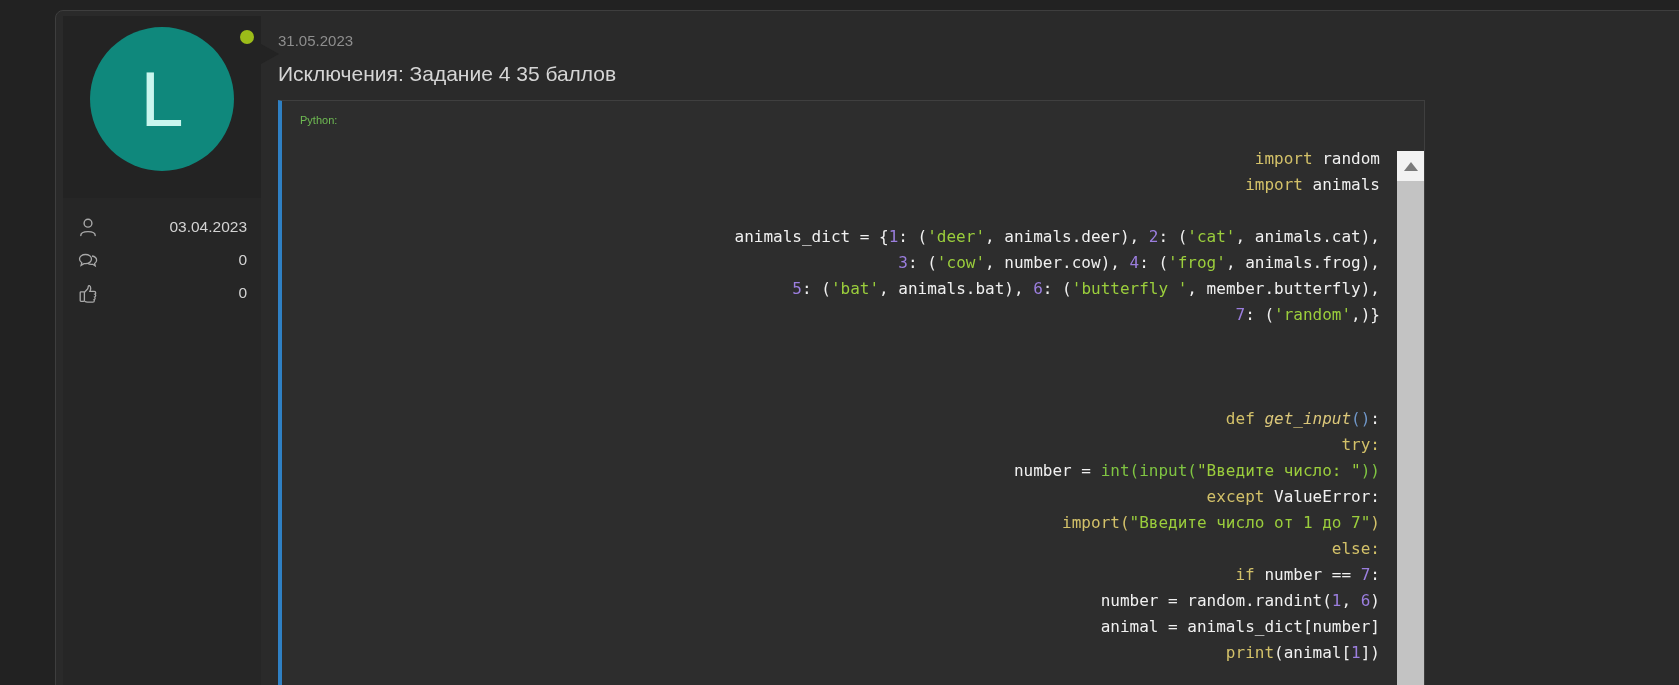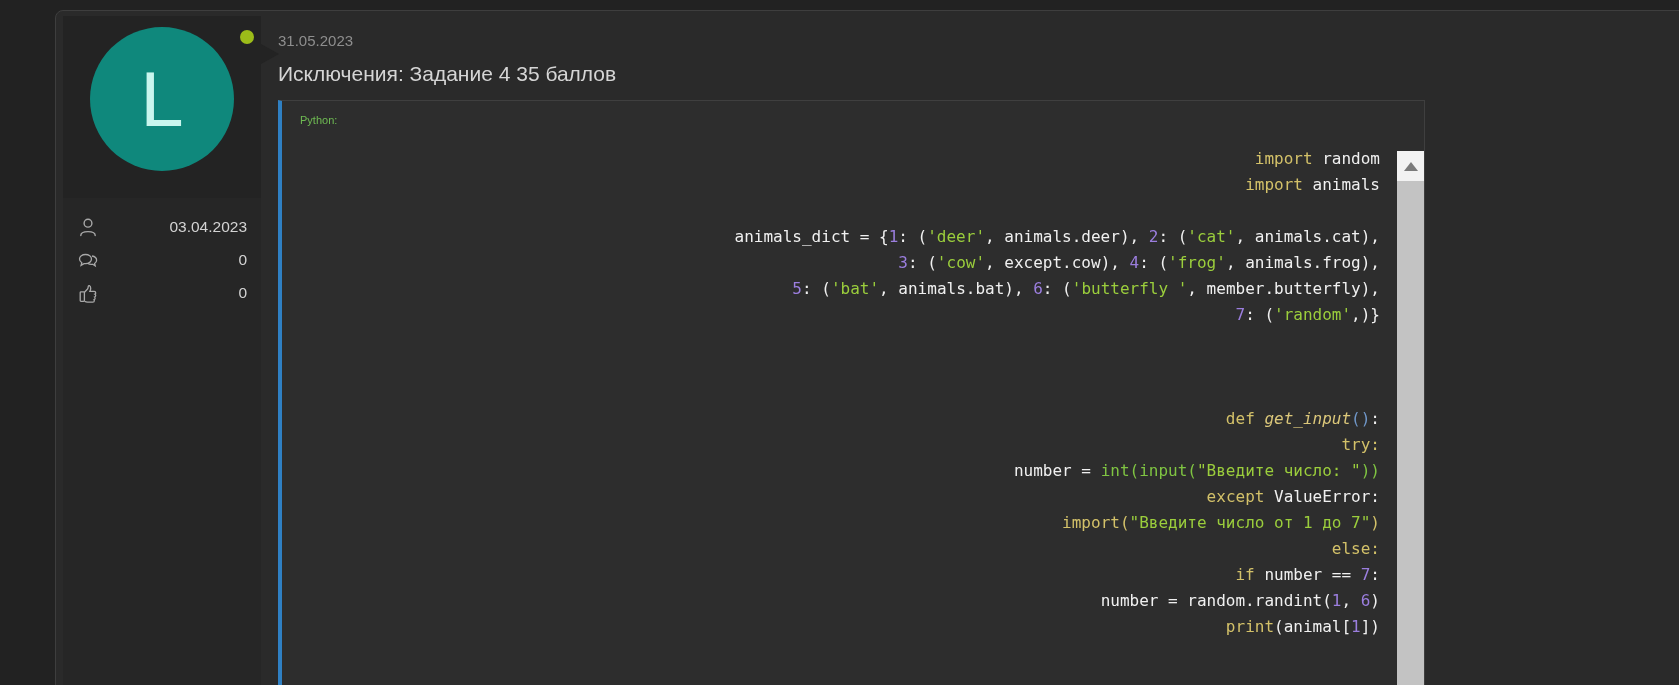--- a/index.html
+++ b/index.html
@@ -114,34 +114,35 @@
     <div class="post-date">31.05.2023</div>
     <div class="post-title">Исключения: Задание 4 35 баллов</div>
 
     <div class="code-block">
       <div class="code-header">Python:</div>
       <div class="code-pre">
           <div class="code-line"><span class="tok-k">import</span><span class="tok-p"> random</span></div>
           <div class="code-line"><span class="tok-k">import</span><span class="tok-p"> animals</span></div>
           <div class="code-line">&nbsp;</div>
           <div class="code-line"><span class="tok-p">animals_dict = {</span><span class="tok-n">1</span><span class="tok-p">: (</span><span class="tok-s">'deer'</span><span class="tok-p">, animals.deer), </span><span class="tok-n">2</span><span class="tok-p">: (</span><span class="tok-s">'cat'</span><span class="tok-p">, animals.cat),</span></div>
-          <div class="code-line"><span class="tok-p">                </span><span class="tok-n">3</span><span class="tok-p">: (</span><span class="tok-s">'cow'</span><span class="tok-p">, except.cow), </span><span class="tok-n">4</span><span class="tok-p">: (</span><span class="tok-s">'frog'</span><span class="tok-p">, animals.frog),</span></div>
+          <div class="code-line"><span class="tok-p">                </span><span class="tok-n">3</span><span class="tok-p">: (</span><span class="tok-s">'cow'</span><span class="tok-p">, number.cow), </span><span class="tok-n">4</span><span class="tok-p">: (</span><span class="tok-s">'frog'</span><span class="tok-p">, animals.frog),</span></div>
           <div class="code-line"><span class="tok-p">                </span><span class="tok-n">5</span><span class="tok-p">: (</span><span class="tok-s">'bat'</span><span class="tok-p">, animals.bat), </span><span class="tok-n">6</span><span class="tok-p">: (</span><span class="tok-s">'butterfly '</span><span class="tok-p">, member.butterfly),</span></div>
           <div class="code-line"><span class="tok-p">                </span><span class="tok-n">7</span><span class="tok-p">: (</span><span class="tok-s">'random'</span><span class="tok-p">,)}</span></div>
           <div class="code-line">&nbsp;</div>
           <div class="code-line">&nbsp;</div>
           <div class="code-line">&nbsp;</div>
           <div class="code-line"><span class="tok-k">def </span><span class="tok-d">get_input</span><span class="tok-u">()</span><span class="tok-p">:</span></div>
           <div class="code-line"><span class="tok-p">    </span><span class="tok-k">try:</span></div>
           <div class="code-line"><span class="tok-p">        number = </span><span class="tok-b">int(input(</span><span class="tok-s">"Введите число: "</span><span class="tok-b">))</span></div>
           <div class="code-line"><span class="tok-p">    </span><span class="tok-k">except</span><span class="tok-p"> ValueError:</span></div>
           <div class="code-line"><span class="tok-p">        </span><span class="tok-k">import(</span><span class="tok-s">"Введите число от 1 до 7"</span><span class="tok-k">)</span></div>
           <div class="code-line"><span class="tok-p">    </span><span class="tok-k">else:</span></div>
           <div class="code-line"><span class="tok-p">        </span><span class="tok-k">if</span><span class="tok-p"> number == </span><span class="tok-n">7</span><span class="tok-p">:</span></div>
           <div class="code-line"><span class="tok-p">            number = random.randint(</span><span class="tok-n">1</span><span class="tok-p">, </span><span class="tok-n">6</span><span class="tok-p">)</span></div>
+          <div class="code-line"><span class="tok-p">        animal = animals_dict[number]</span></div>
           <div class="code-line"><span class="tok-p">        </span><span class="tok-k">print</span><span class="tok-p">(animal[</span><span class="tok-n">1</span><span class="tok-p">])</span></div>
         </div>
       <div class="code-scrollbar">
         <div class="scroll-btn-up">
           <div class="tri"></div>
         </div>
         <div class="scroll-thumb"></div>
       </div>
     </div>
   </div>

